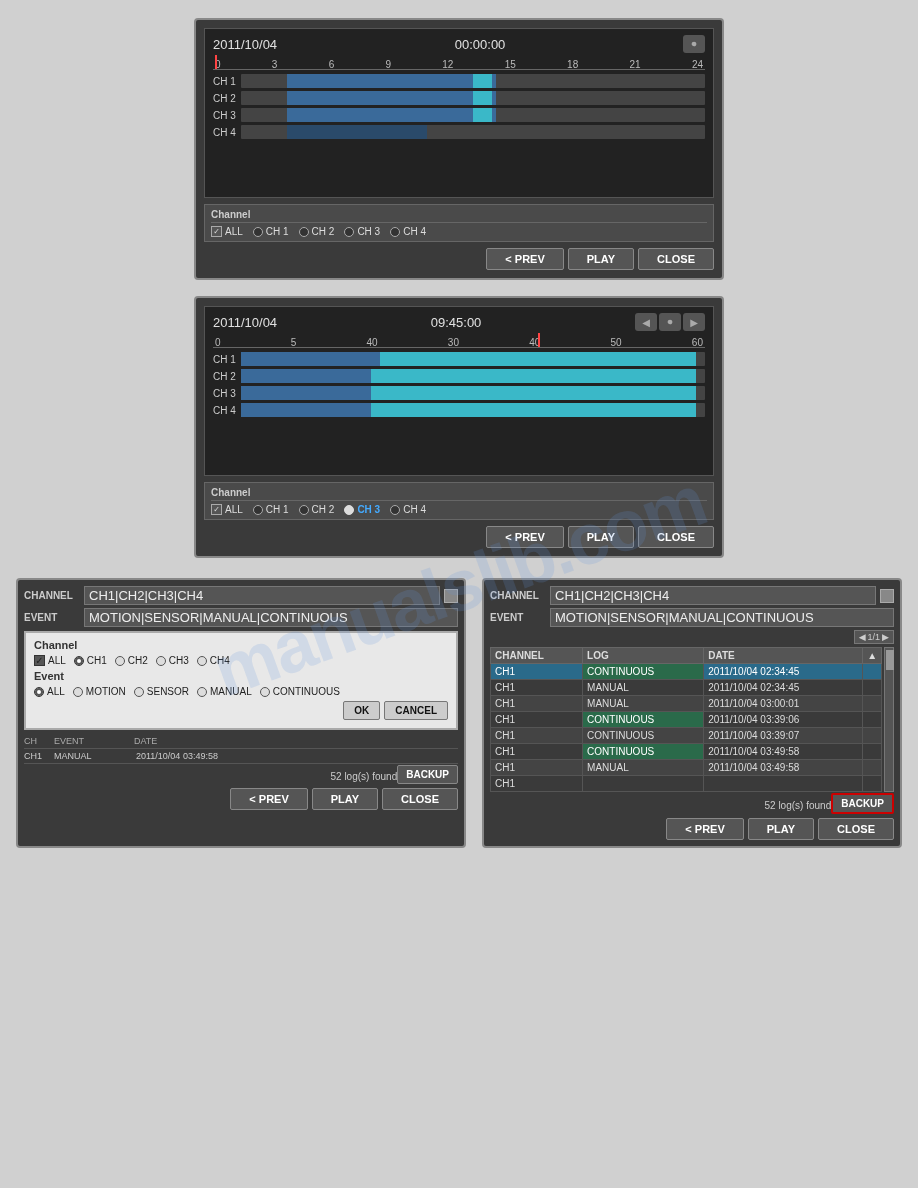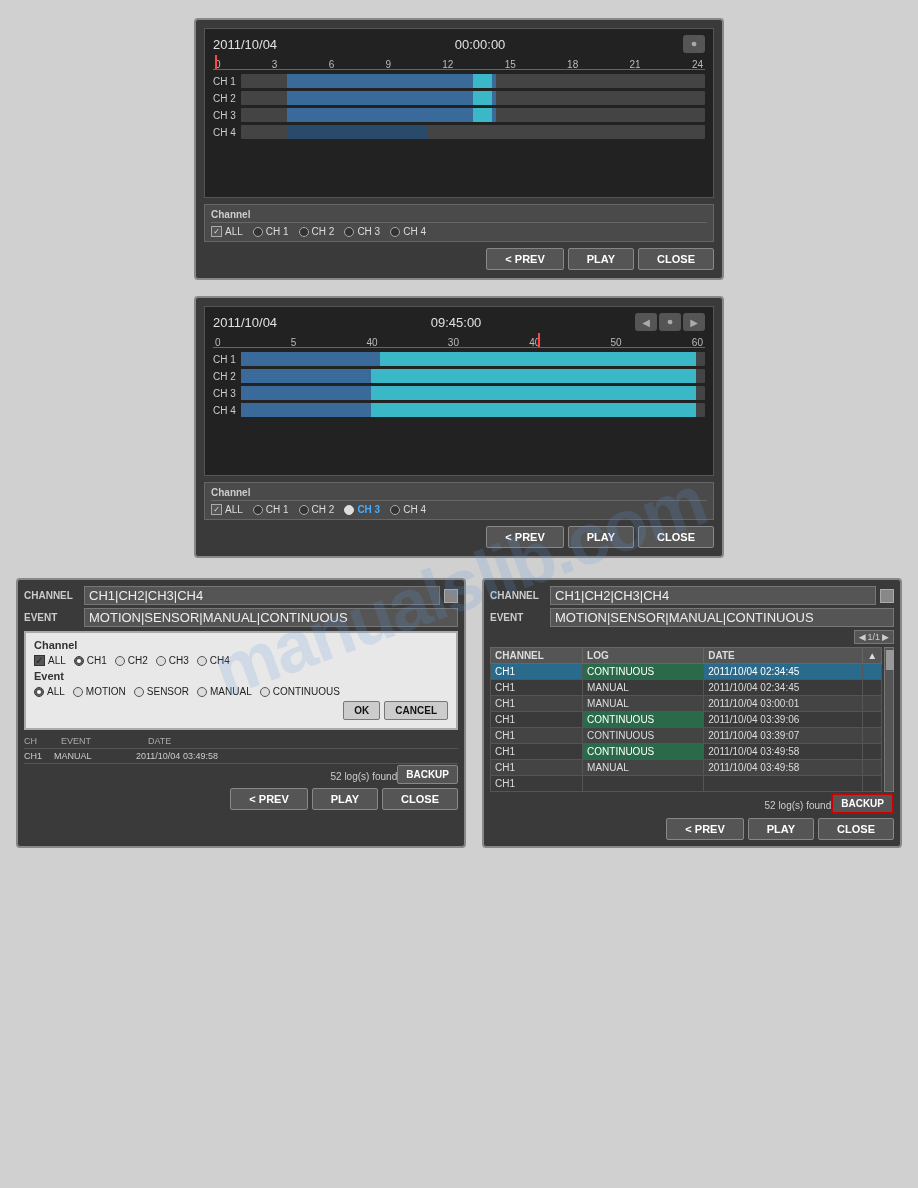--- a/index.html
+++ b/index.html
@@ -719,21 +719,21 @@
         </div>
       </div>
 
       <div class="filter-btn-row">
         <button class="filter-btn">OK</button>
         <button class="filter-btn">CANCEL</button>
       </div>
     </div>
 
     <div>
-      <div style="display:flex;gap:7px;font-size:9px;padding:2px 0;border-bottom:1px solid #555;">
+      <div style="display:flex;gap:0;font-size:9px;padding:2px 0;border-bottom:1px solid #555;">
         <span style="color:#aaa;width:30px;">CH</span>
         <span style="color:#aaa;width:80px;">EVENT</span>
         <span style="color:#aaa;flex:1;">DATE</span>
       </div>
       <div class="log-list-row">
         <span class="col-ch">CH1</span>
         <span class="col-event">MANUAL</span>
         <span class="col-date">2011/10/04 03:49:58</span>
       </div>
     </div>

